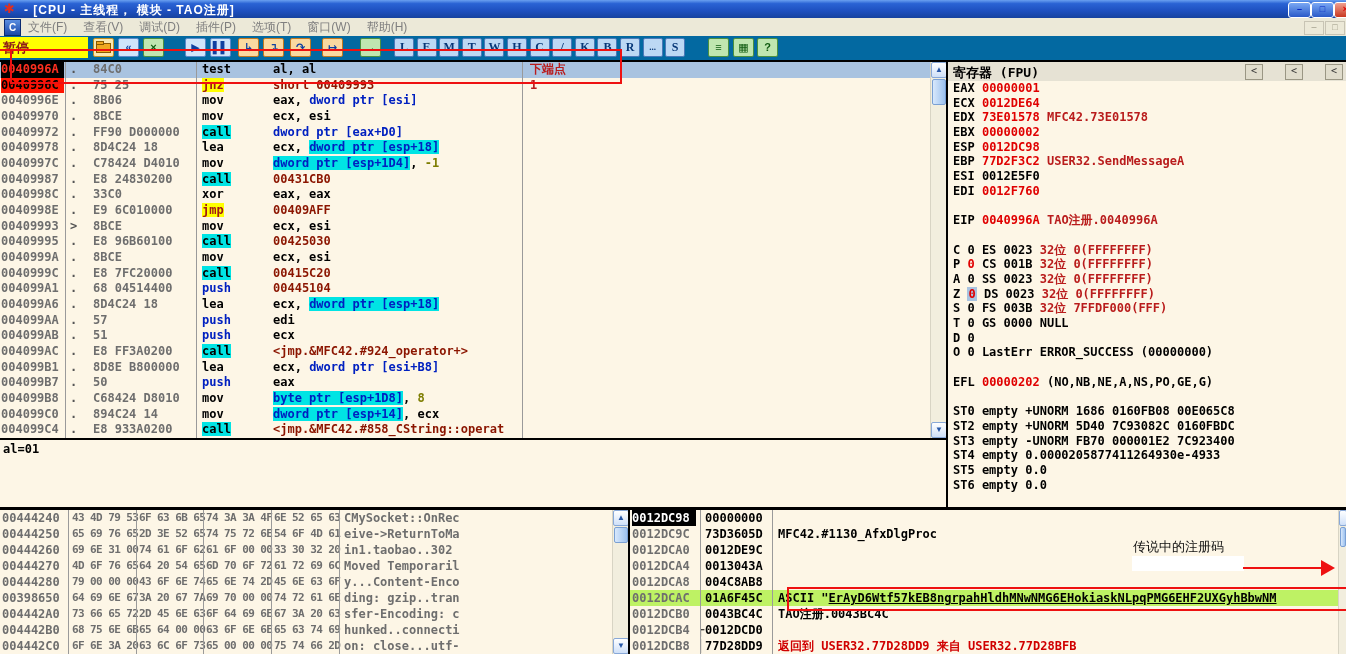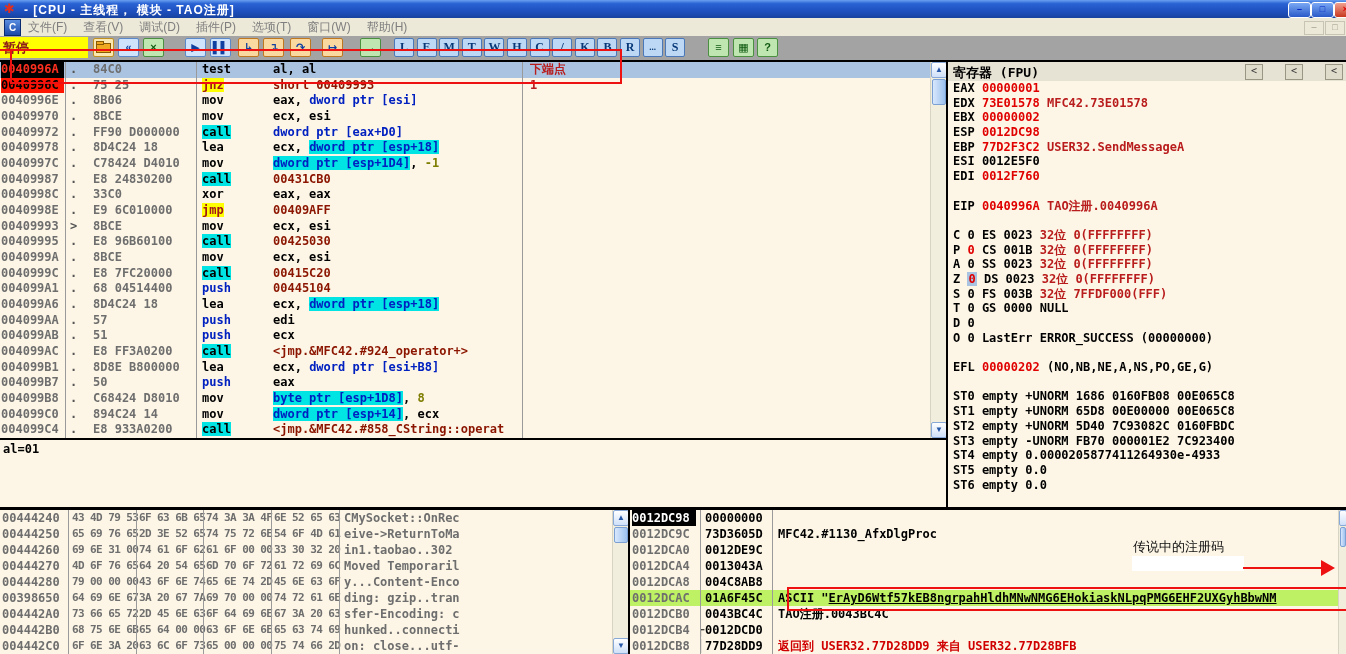--- a/index.html
+++ b/index.html
@@ -20,21 +20,21 @@
   
   #menubar{position:absolute;left:0;top:18px;width:1346px;height:18px;background:#ece9d8;}
   #cpu-icon{position:absolute;left:4px;top:1px;width:15px;height:15px;background:linear-gradient(#5a8ee0,#1a48a8);
     color:#fff;font-size:10px;font-weight:bold;text-align:center;line-height:15px;border:1px solid #0a2a70;}
   #menu-items{position:absolute;left:28px;top:0;display:flex;gap:16px;height:18px;align-items:center;}
   .menu-item{color:#7f7f7f;font-size:12px;white-space:nowrap;}
   .mdi-btn{position:absolute;top:3px;width:18px;height:12px;color:#9a9684;font-size:9px;line-height:11px;
     text-align:center;border:1px solid #c8c4b4;background:#ece9d8;}
 
   
-  #toolbar{position:absolute;left:0;top:36px;width:1346px;height:24px;background:#a3a3a3;}
+  #toolbar{position:absolute;left:0;top:36px;width:1346px;height:24px;background:#0369a1;}
   #status-label{position:absolute;left:0;top:1px;width:88px;height:21px;background:#ffff00;
     color:#8b1a1a;font-size:13px;font-weight:bold;line-height:21px;padding-left:3px;box-sizing:border-box;}
   .tb{position:absolute;top:2px;width:21px;height:19px;border:1px solid;border-radius:2px;text-align:center;
       font-size:11px;line-height:17px;font-weight:bold;box-sizing:border-box;}
   .tint-blue{background:#cfe4fa;border-color:#5a88c8;color:#1040a0;}
   .tint-yellow{background:#fae8b0;border-color:#c09020;color:#806000;}
   .tint-green{background:#bfe6b0;border-color:#4a9040;color:#0f5a10;}
   .tint-orange{background:#fad9a0;border-color:#c07820;color:#1040a0;}
   .tb-letter{position:absolute;top:2px;width:20px;height:19px;background:#bcd8f4;border:1px solid #4a78b8;
       border-radius:2px;color:#083878;text-align:center;font-size:12px;line-height:17px;font-weight:bold;
@@ -392,20 +392,21 @@
   <div id="reg-header">
     <div id="reg-title" class="mono">寄存器 (FPU)</div>
   <div class="collapse-btn" style="right: 83px;">&lt;</div>
       <div class="collapse-btn" style="right: 43px;">&lt;</div>
       <div class="collapse-btn" style="right: 3px;">&lt;</div>
     </div>
 
   <div id="registers" class="pane mono">
     <div id="reg-lines">
         <div class="rline"><span>EAX </span><span class="r">00000001</span></div>
+        <div class="rline"><span>ECX </span><span class="r">0012DE64</span></div>
         <div class="rline"><span>EDX </span><span class="r">73E01578</span><span class="g"> MFC42.73E01578</span></div>
         <div class="rline"><span>EBX </span><span class="r">00000002</span></div>
         <div class="rline"><span>ESP </span><span class="r">0012DC98</span></div>
         <div class="rline"><span>EBP </span><span class="r">77D2F3C2</span><span class="g"> USER32.SendMessageA</span></div>
         <div class="rline"><span>ESI 0012E5F0</span></div>
         <div class="rline"><span>EDI </span><span class="r">0012F760</span></div>
         <div class="rline"></div>
         <div class="rline"><span>EIP </span><span class="r">0040996A</span><span class="g"> TAO注册.0040996A</span></div>
         <div class="rline"></div>
         <div class="rline"><span>C 0  ES 0023 </span><span class="g">32位 0(FFFFFFFF)</span></div>
@@ -413,21 +414,20 @@
         <div class="rline"><span>A 0  SS 0023 </span><span class="g">32位 0(FFFFFFFF)</span></div>
         <div class="rline"><span>Z </span><span class="zf">0</span><span>  DS 0023 </span><span class="g">32位 0(FFFFFFFF)</span></div>
         <div class="rline"><span>S 0  FS 003B </span><span class="g">32位 7FFDF000(FFF)</span></div>
         <div class="rline"><span>T 0  GS 0000 NULL</span></div>
         <div class="rline"><span>D 0</span></div>
         <div class="rline"><span>O 0  LastErr ERROR_SUCCESS (00000000)</span></div>
         <div class="rline"></div>
         <div class="rline"><span>EFL </span><span class="r">00000202</span><span> (NO,NB,NE,A,NS,PO,GE,G)</span></div>
         <div class="rline"></div>
         <div class="rline"><span>ST0 empty +UNORM 1686 0160FB08 00E065C8</span></div>
-        <div class="rline"><span>ST1 empty +UNORM 65D8 00E00000 00E065C8</span></div>
         <div class="rline"><span>ST2 empty +UNORM 5D40 7C93082C 0160FBDC</span></div>
         <div class="rline"><span>ST3 empty -UNORM FB70 000001E2 7C923400</span></div>
         <div class="rline"><span>ST4 empty 0.0000205877411264930e-4933</span></div>
         <div class="rline"><span>ST5 empty 0.0</span></div>
         <div class="rline"><span>ST6 empty 0.0</span></div>
       </div>
   </div>
 
   <div class="blackline" style="left:0;top:438px;width:946px;height:2px"></div>
 

